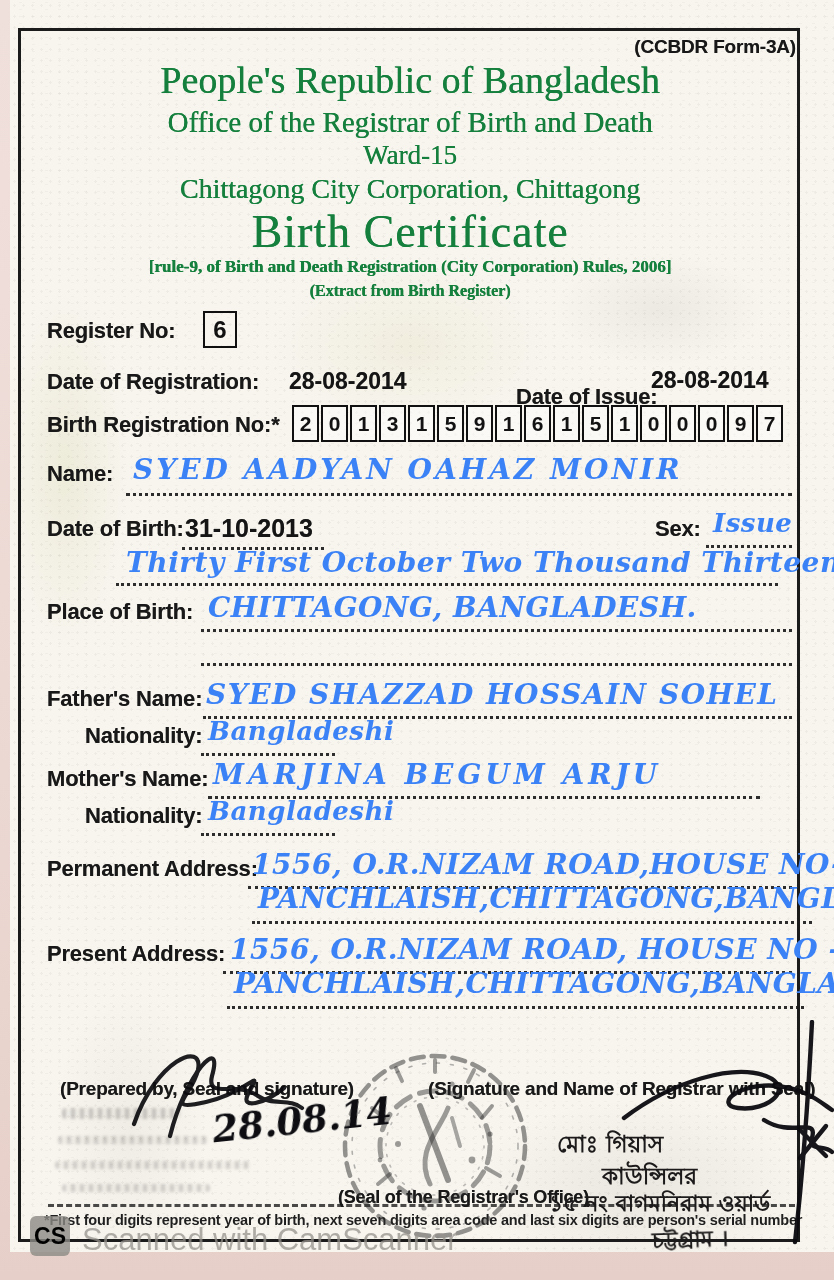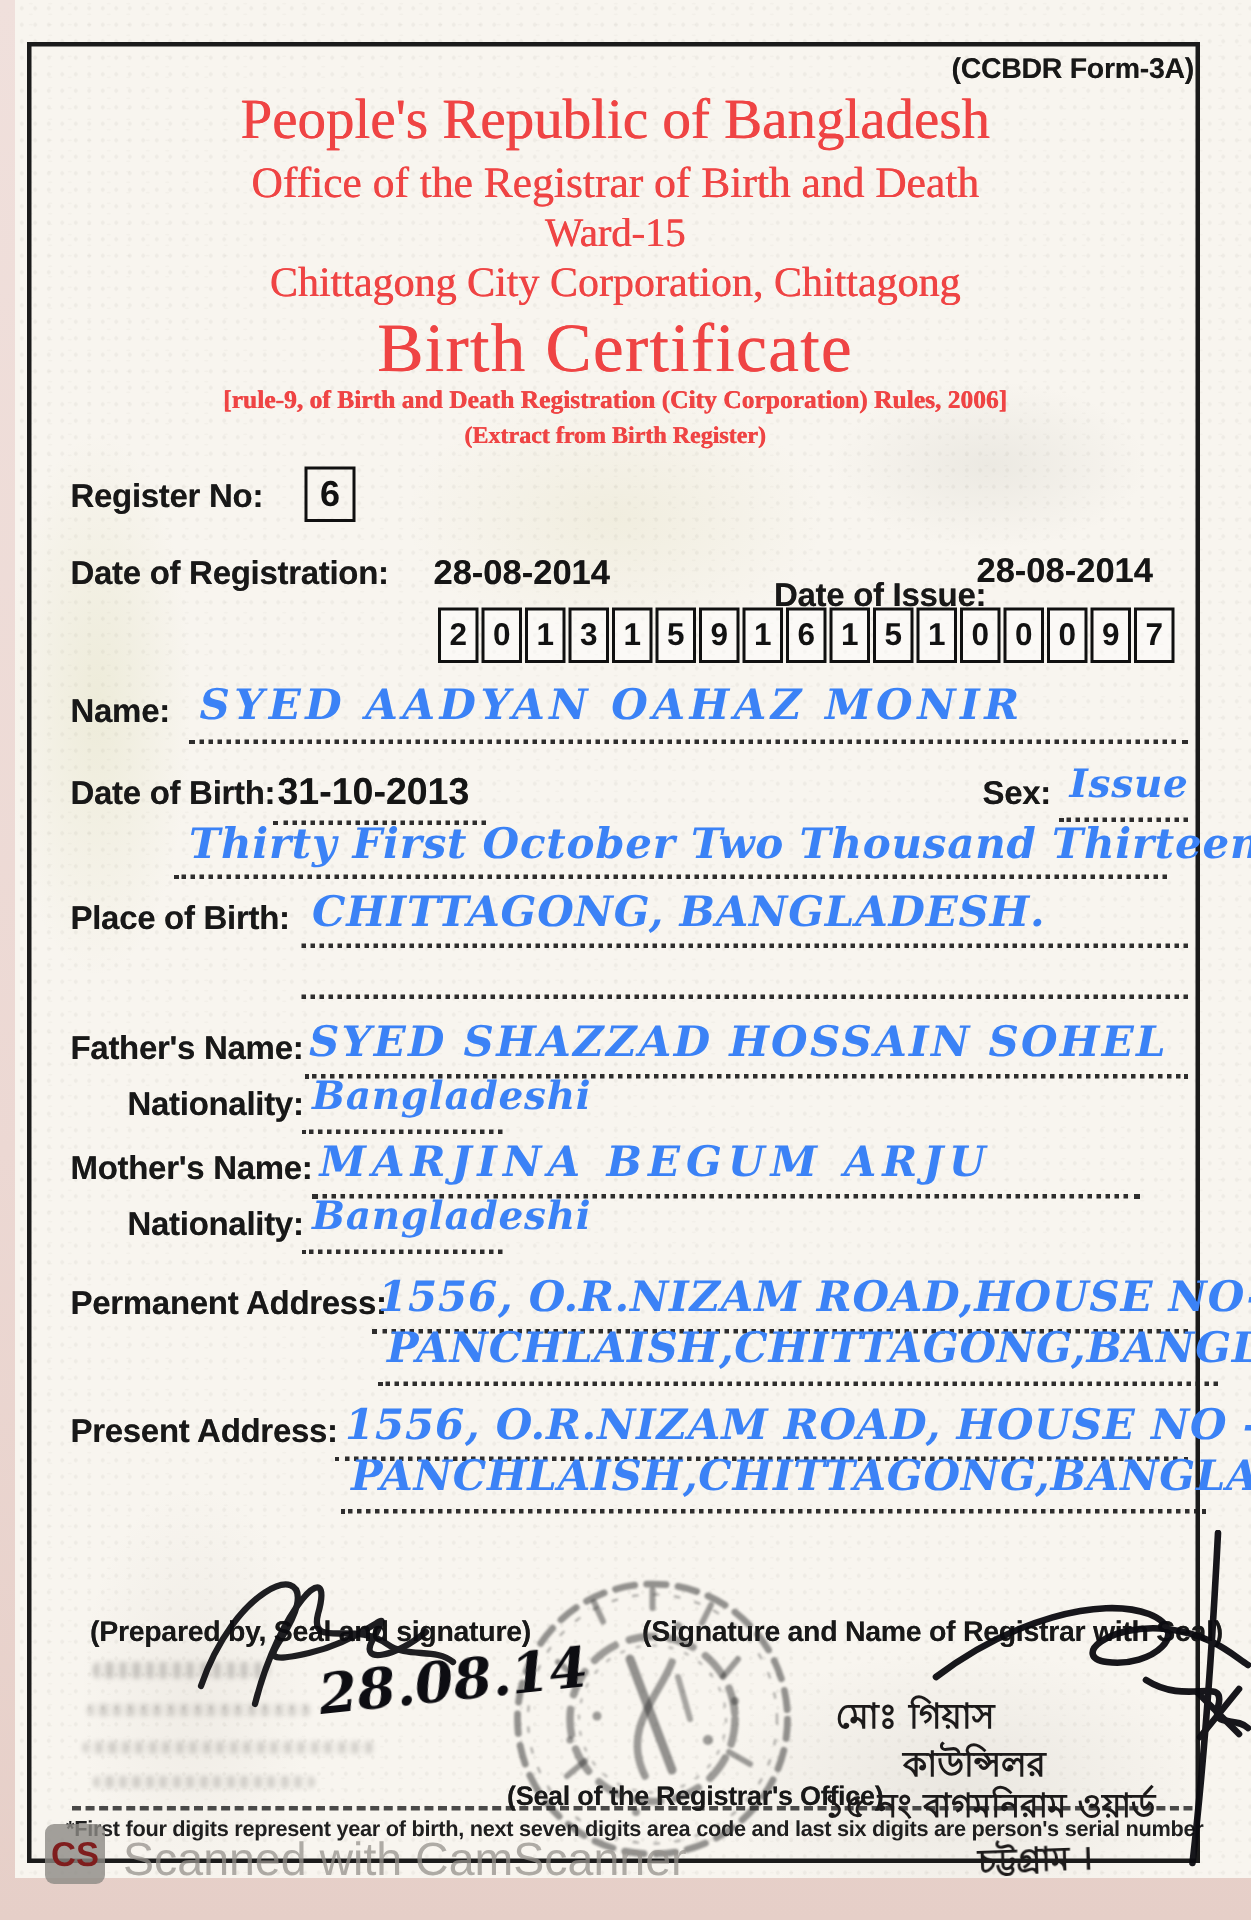--- a/index.html
+++ b/index.html
@@ -30,21 +30,21 @@
   .abs{position:absolute;z-index:4;}
   .lbl{font-family:"Liberation Sans",sans-serif;font-weight:700;font-size:22px;color:#181818;
        letter-spacing:-0.2px;white-space:nowrap;text-shadow:0 0 .4px rgba(0,0,0,.55);}
   .lbl-sm{font-size:19px;}
   .val{font-family:"Liberation Sans",sans-serif;font-weight:700;font-size:23px;color:#151515;
        white-space:nowrap;text-shadow:0 0 .4px rgba(0,0,0,.5);}
   .hand{font-family:"DejaVu Serif","Liberation Serif",serif;font-style:italic;font-weight:700;
         font-size:28px;color:#3b82f6;white-space:nowrap;letter-spacing:.5px;
         filter:blur(.2px);}
   .hand-sm{font-size:26px;}
-  .serif-h{font-family:"Liberation Serif","DejaVu Serif",serif;color:#ef4444;text-align:center;
+  .serif-h{font-family:"Liberation Serif","DejaVu Serif",serif;color:#15803d;text-align:center;
         left:18px;width:784px;white-space:nowrap;text-shadow:.4px 0 0 currentColor;}
   .dots{position:absolute;z-index:3;border-bottom:3px dotted #1d1d1d;opacity:.92;height:0;}
   .digit-row{display:flex;gap:2px;}
   .dbox{width:23px;height:33px;border:2.3px solid #101010;background:rgba(255,255,255,.45);
         display:flex;align-items:center;justify-content:center;
         font:700 21px "Liberation Sans",sans-serif;color:#121212;}
   .regbox{width:30px;height:33px;border:2.6px solid #101010;display:flex;align-items:center;
         justify-content:center;font:700 24px "Liberation Sans",sans-serif;color:#111;}
   .smudge{position:absolute;z-index:4;height:8px;border-radius:4px;opacity:.5;filter:blur(1.7px);
         background:repeating-linear-gradient(90deg,rgba(45,42,40,.4) 0 4px,rgba(45,42,40,.06) 4px 9px);}
@@ -52,21 +52,21 @@
         white-space:nowrap;filter:blur(.35px);z-index:6;}
   .sig{z-index:7;}
   .handdate{font-family:"DejaVu Serif",serif;font-style:italic;font-weight:700;color:#0d0d12;
         white-space:nowrap;filter:blur(.25px);}
   .dashline{position:absolute;z-index:3;border-top:3.5px dashed #2c2c2c;opacity:.85;height:0;}
   .footnote{font:700 14.5px "Liberation Sans",sans-serif;letter-spacing:-.2px;color:#1f1f1f;
         white-space:nowrap;filter:blur(.25px);}
   .wm{z-index:9;pointer-events:none;}
   .wm-badge{position:absolute;left:30px;top:1216px;width:40px;height:40px;border-radius:6px;
         background:rgba(140,137,133,.8);display:flex;align-items:center;justify-content:center;
-        font:700 23px "Liberation Sans",sans-serif;color:#7f1d1d;}
+        font:700 23px "Liberation Sans",sans-serif;color:#000000;}
   .wm-text{position:absolute;left:82px;top:1222px;font:400 31px "Liberation Sans",sans-serif;
         color:rgba(150,146,140,.75);white-space:nowrap;}
 </style>
 </head>
 <body>
 
 <div class="page">
   <div class="paper"></div>
   <div class="frame"></div>
 
@@ -82,20 +82,21 @@
   <div class="abs lbl" style="left:47px;top:318px;">Register No:</div>
   <div class="abs regbox" style="left:203px;top:311px;">
     <span>6</span>
   </div>
 
   <div class="abs lbl" style="left:47px;top:369px;">Date of Registration:</div>
   <div class="abs val" style="left:289px;top:368px;">28-08-2014</div>
   <div class="abs lbl" style="left:516px;top:384px;">Date of Issue:</div>
   <div class="abs val" style="left:651px;top:367px;">28-08-2014</div>
 
+  <div class="abs lbl" style="left:47px;top:412px;">Birth Registration No:*</div>
   <div class="abs digit-row" style="left:292px;top:405px;">
     <span class="dbox">2</span>
     <span class="dbox">0</span>
     <span class="dbox">1</span>
     <span class="dbox">3</span>
     <span class="dbox">1</span>
     <span class="dbox">5</span>
     <span class="dbox">9</span>
     <span class="dbox">1</span>
     <span class="dbox">6</span>

